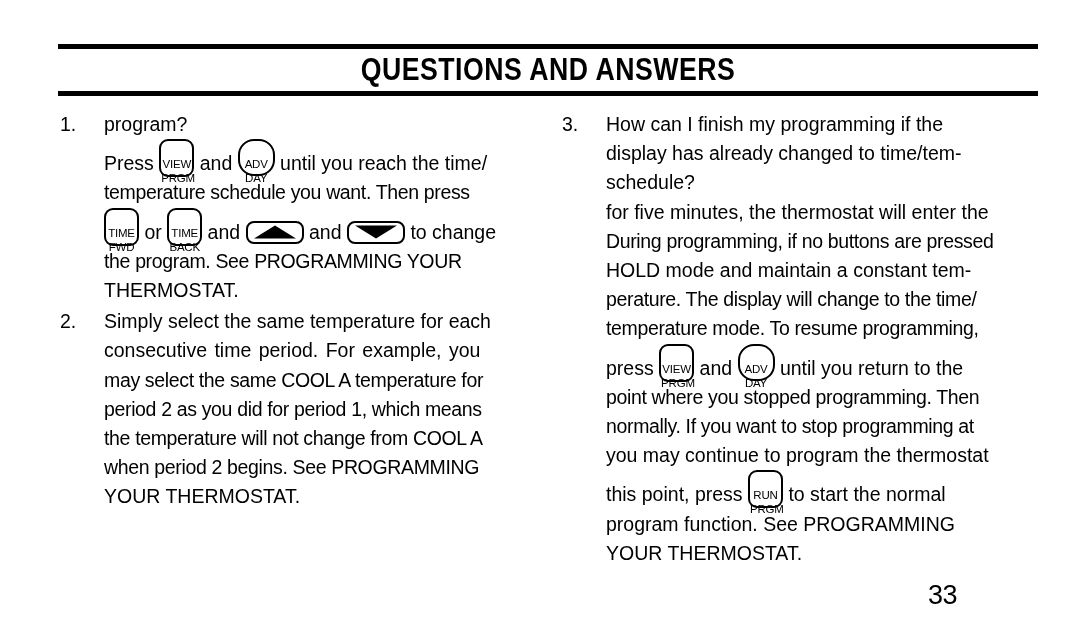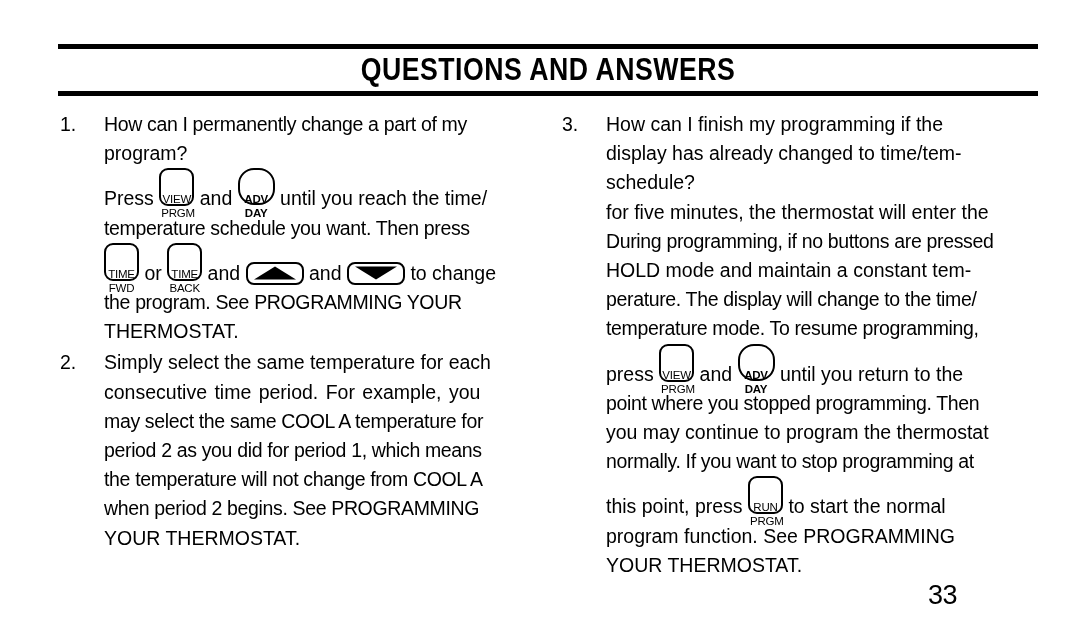--- a/index.html
+++ b/index.html
@@ -89,30 +89,29 @@
     background: #ffffff;
     text-align: center;
     font-family: "Liberation Sans", sans-serif;
     color: #000000;
     position: relative;
   }
   .key-2line {
     width: 35px;
     height: 38px;
     border-radius: 9px;
-    padding-top: 22px;
+    padding-top: 16px;
     line-height: 14px;
     font-size: 11.5px;
     letter-spacing: -0.2px;
   }
   .key-2line.sq {
     border-radius: 16px;
     width: 37px;
     height: 37px;
-    font-weight: bold;
   }
   .key-2line span { display: block; }
 
   .key-arrow {
     width: 58px;
     height: 23px;
     border-radius: 8px;
     vertical-align: -5px;
   }
   .key-arrow .tri {
@@ -153,21 +152,20 @@
     <div class="rule rule-bottom"></div>
   </div>
 
   <div class="col col-left">
 
     <div class="qitem">
       <div class="qnum">1.</div>
       <div class="qbody">
 
         <div class="para">
-          <div class="line tight">How can I permanently change a part of my</div>
           <div class="line">program?</div>
         </div>
 
         <div class="para">
           <div class="line">
             <span>Press</span>
             <span class="key key-2line">
               <span>VIEW</span>
               <span>PRGM</span>
             </span>
@@ -249,22 +247,22 @@
             </span>
             <span>and</span>
             <span class="key key-2line sq">
               <span>ADV</span>
               <span>DAY</span>
             </span>
             <span>until  you  return  to  the</span>
           </div>
 
           <div class="line tight">point where you stopped programming.  Then</div>
+          <div class="line tight">normally.  If you want to stop programming at</div>
           <div class="line">you may continue to program the thermostat</div>
-          <div class="line tight">normally.  If you want to stop programming at</div>
 
           <div class="line">
             <span>this  point,  press</span>
             <span class="key key-2line">
               <span>RUN</span>
               <span>PRGM</span>
             </span>
             <span>to  start  the  normal</span>
           </div>
 

